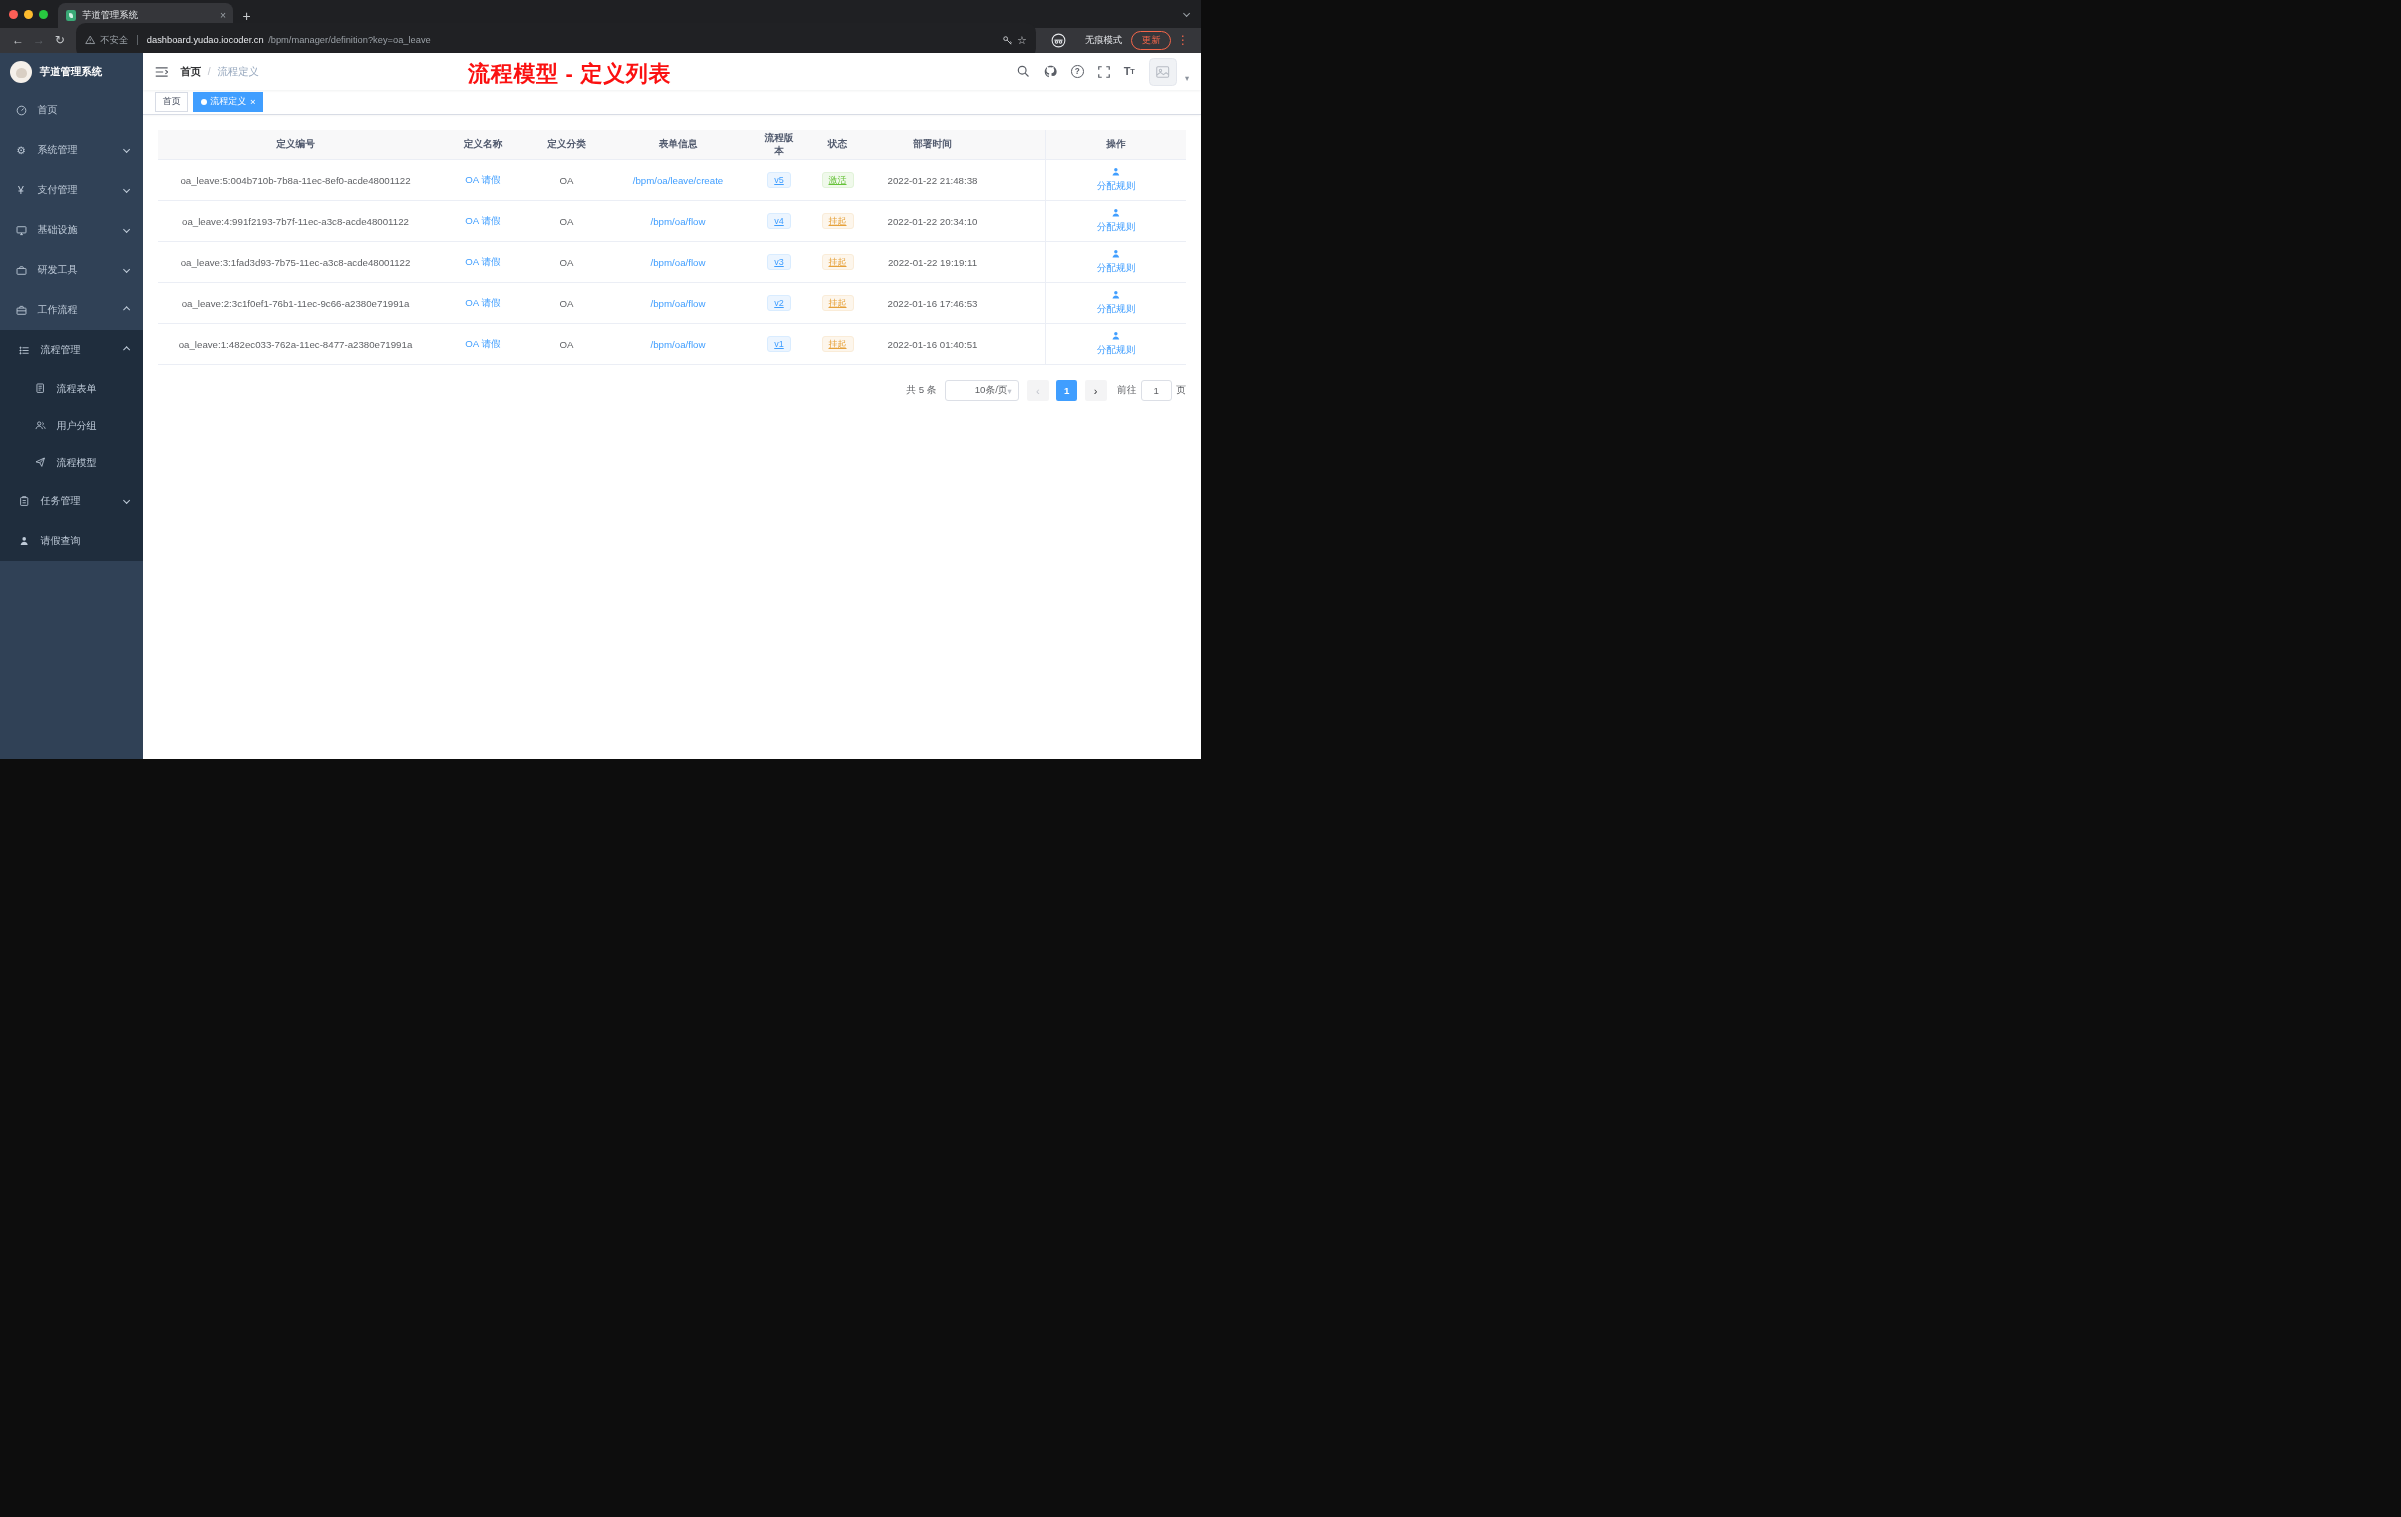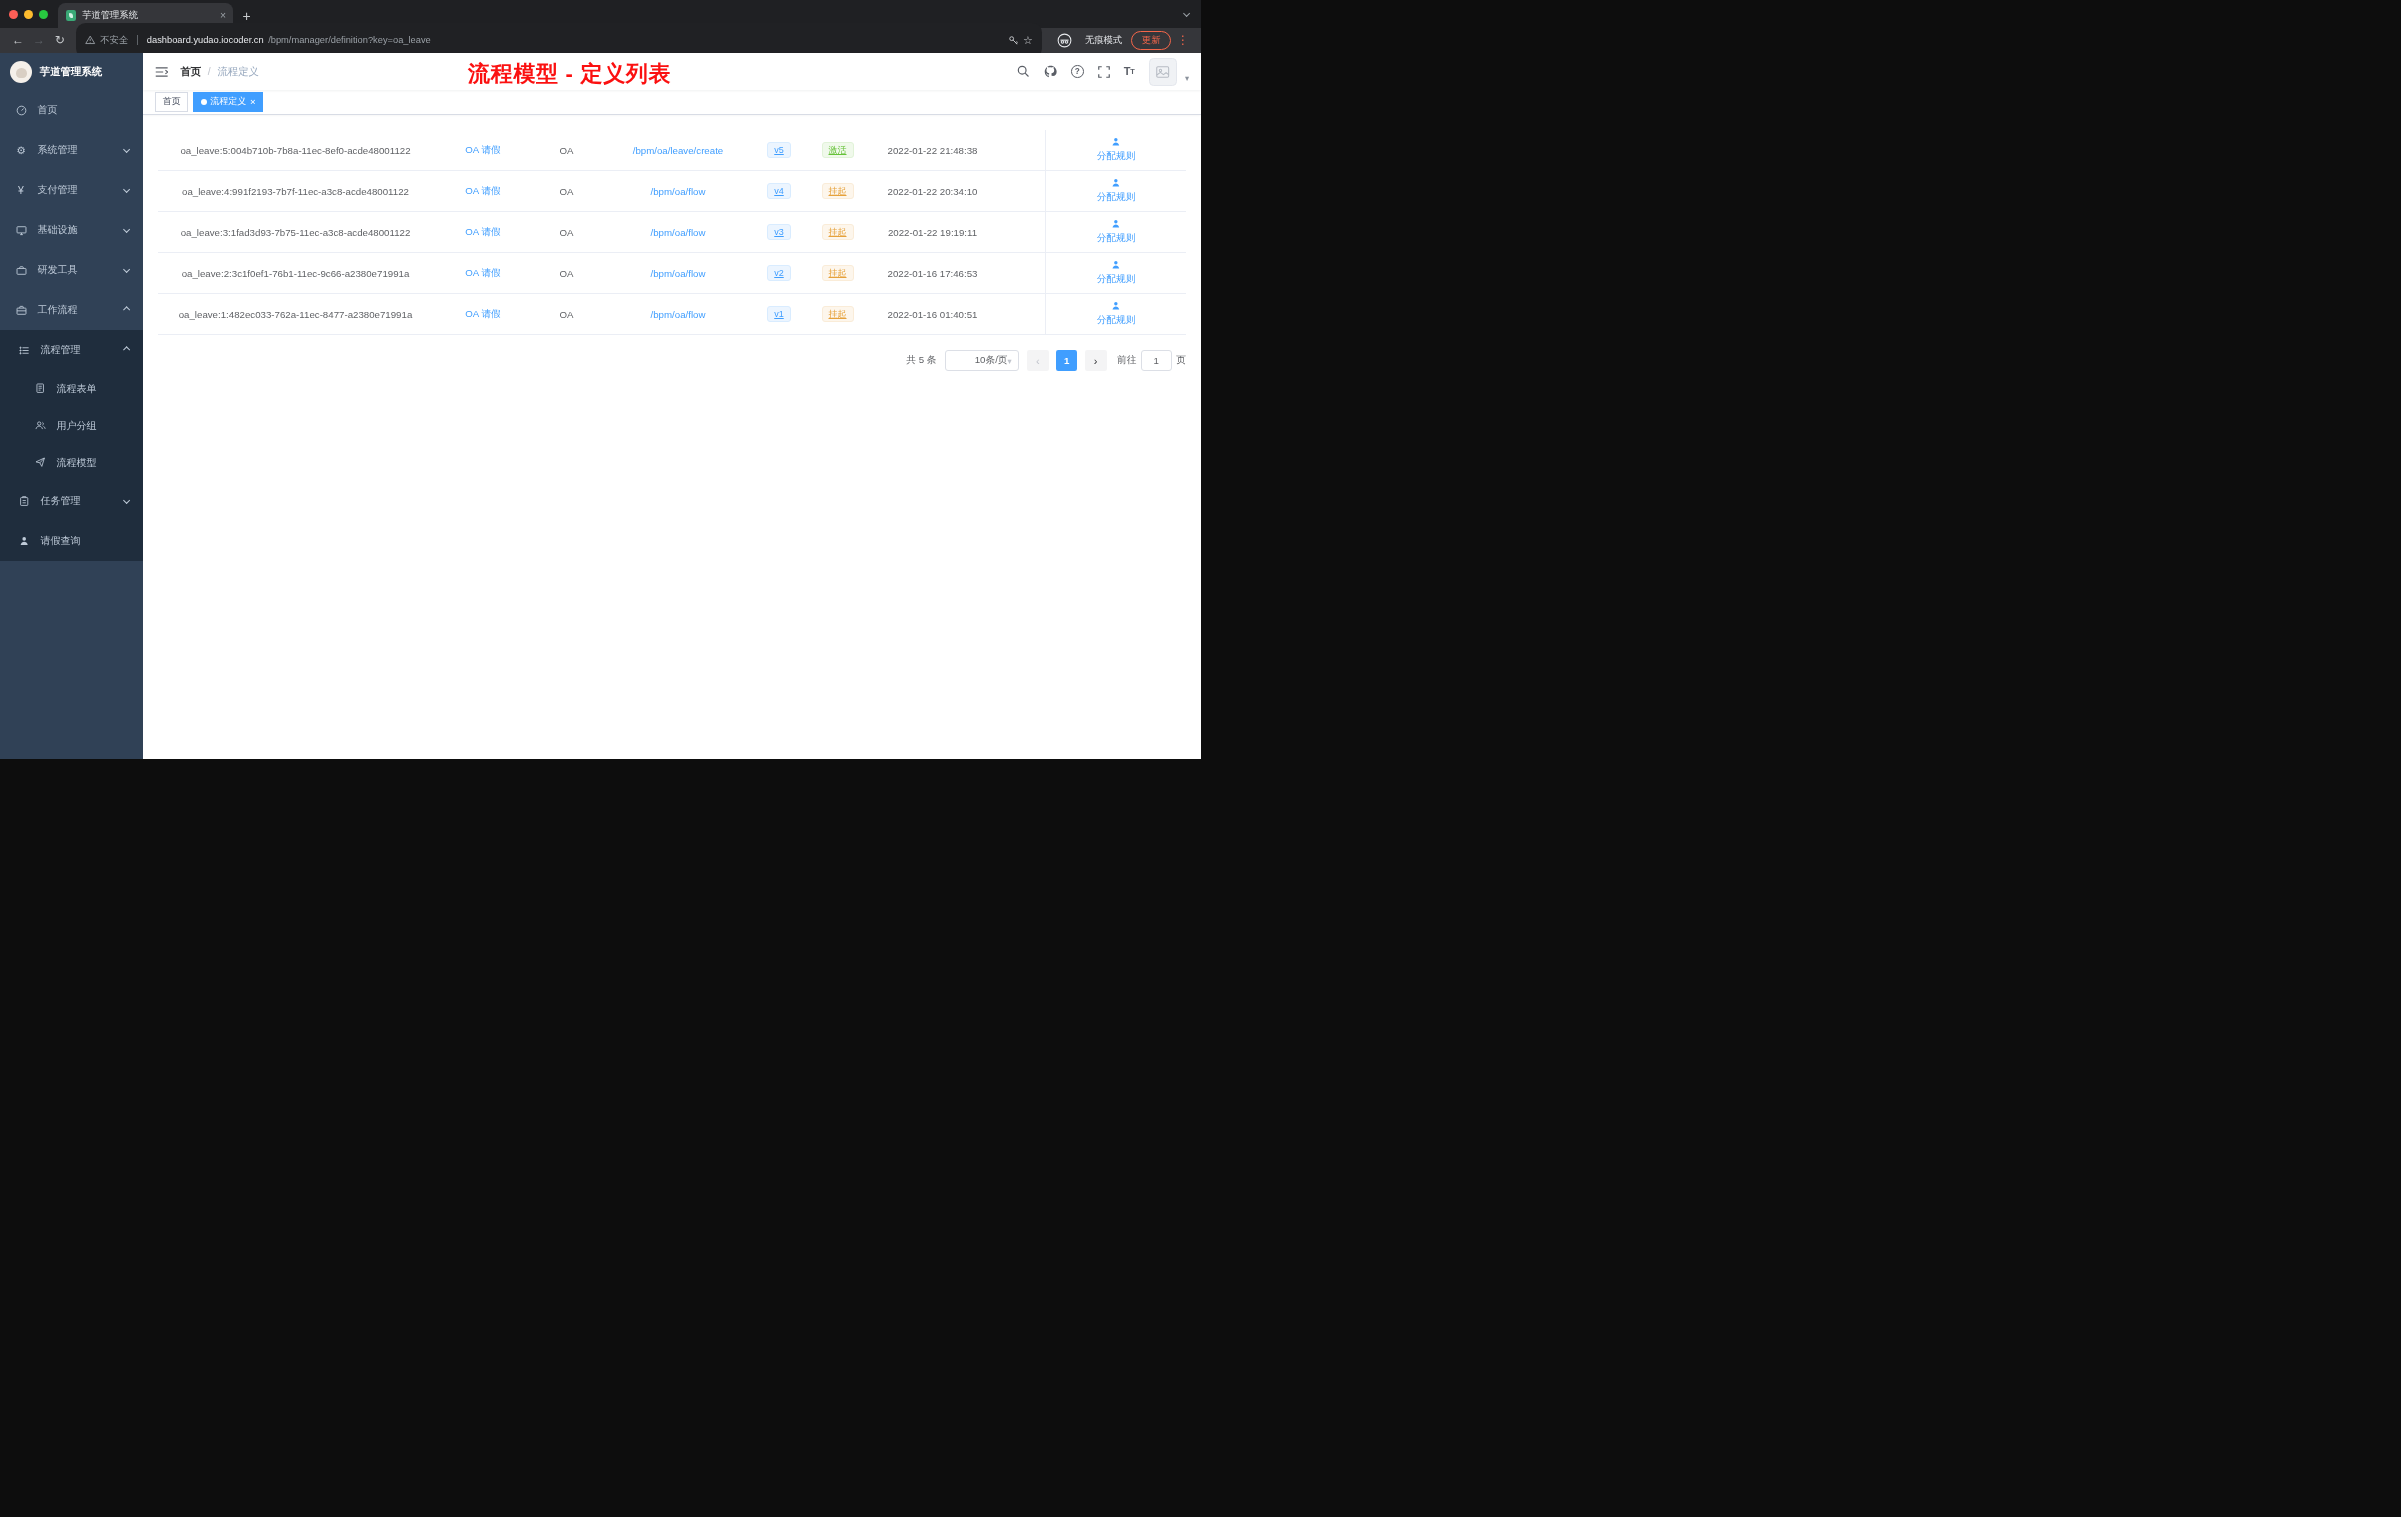--- a/index.html
+++ b/index.html
@@ -26,21 +26,21 @@
   .toolbar { position:absolute; top:28px; left:0; right:0; height:24.5px; background:#35363a; display:flex; align-items:center; padding:0 7.4px; }
   .navbtn { color:#c7cacd; font-size:12px; width:21px; text-align:center; cursor:pointer; }
   .navbtn.dim { color:#5f6368; }
   .omnibox { flex:1; height:35px; background:#202124; border-radius:9.7px; display:flex; align-items:center; padding:0 9px; margin:0 6px; color:#9aa0a6; font-size:9.3px; gap:4.5px; min-width:0; }
   .omni-divider { width:0.7px; height:10.4px; background:#5f6368; margin:0 4.5px; }
   .url-host { color:#e8eaed; white-space:nowrap; }
   .url-path { color:#9aa0a6; white-space:nowrap; overflow:hidden; }
   .omni-spacer { flex:1; }
   .icon-svg { display:inline-flex; align-items:center; justify-content:center; }
   .star { color:#c7cacd; font-size:11px; cursor:pointer; }
-  .incog { display:flex; align-items:center; gap:13px; color:#e8eaed; font-size:9.3px; margin:0 9px; }
+  .incog { display:flex; align-items:center; gap:19px; color:#e8eaed; font-size:9.3px; margin:0 9px; }
   .update-chip { border:0.7px solid #f4664a; color:#f4664a; font-size:9.3px; padding:2.2px 9.7px; border-radius:742px; cursor:pointer; }
   .menu-dots { color:#f4664a; font-size:12px; margin:0 4.5px 0 6px; cursor:pointer; }
 
   
   .app { position:absolute; top:53px; left:0; right:0; bottom:0; display:flex; }
 
   
   .sidebar { width:143px; background:#304156; color:#bfcbd9; flex:none; overflow:hidden; }
   .logo-row { height:37px; display:flex; align-items:center; gap:7.4px; padding:0 10.4px; }
   .logo-avatar { width:22px; height:22px; border-radius:50%; background:#f5f0ea; flex:none; position:relative; overflow:hidden; }
@@ -351,20 +351,31 @@
         <span class="tag-item active">
           <span class="tag-dot"></span>
           <span>流程定义</span>
           <span class="tag-close">×</span>
         </span>
       </div>
 
       <div class="content">
 
         <div class="dtable">
+          <div class="thead">
+            <div class="td w-id">定义编号</div>
+            <div class="td w-name">定义名称</div>
+            <div class="td w-cat">定义分类</div>
+            <div class="td w-form">表单信息</div>
+            <div class="td w-ver">流程版本</div>
+            <div class="td w-status">状态</div>
+            <div class="td w-time">部署时间</div>
+            <div class="td w-fill"></div>
+            <div class="td w-action">操作</div>
+          </div>
 
           <div class="trow">
             <div class="td w-id">oa_leave:5:004b710b-7b8a-11ec-8ef0-acde48001122</div>
             <div class="td w-name">
                 <span class="link">OA 请假</span>
               </div>
             <div class="td w-cat">OA</div>
             <div class="td w-form">
                 <span class="link">/bpm/oa/leave/create</span>
               </div>

